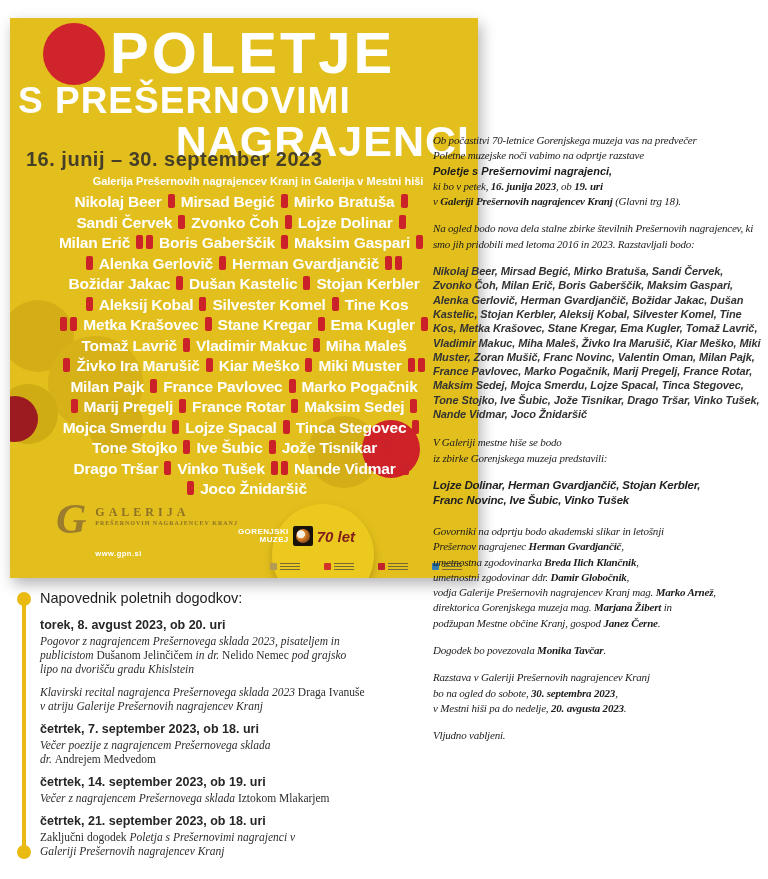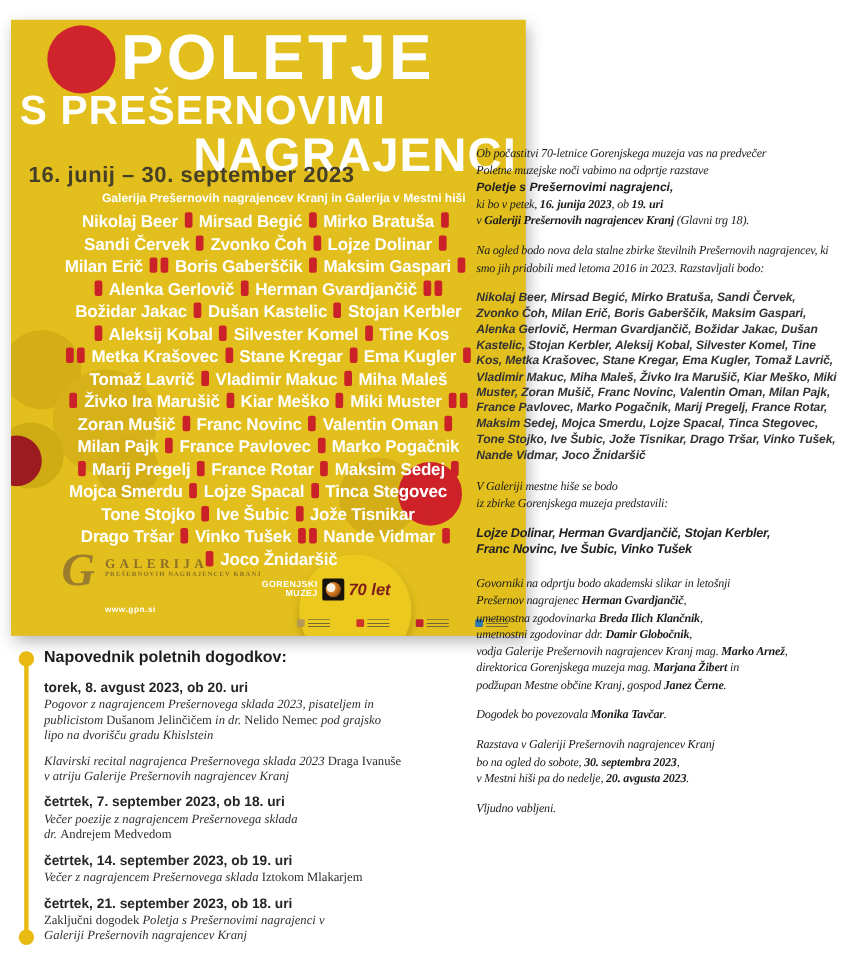--- a/index.html
+++ b/index.html
@@ -73,21 +73,21 @@
   .p-bold-sans{font-family:"Liberation Sans",sans-serif;font-weight:700;font-size:11.5px;
                line-height:15px;color:#222;margin-bottom:16px;}
   .p-italic{font-style:italic;}
 
   
   #timeline{position:absolute;left:17px;top:592px;width:14px;height:267px;}
   .tl-line{position:absolute;left:5px;top:7px;bottom:7px;width:4px;background:#e8ba12;border-radius:2px;}
   .tl-dot{position:absolute;left:0;width:14px;height:14px;border-radius:50%;background:#e8ba12;}
   .tl-dot.top{top:0;} .tl-dot.bottom{bottom:0;}
   #events{position:absolute;left:40px;top:590px;width:362px;}
-  .ev-head{font-size:14.5px;font-weight:700;color:#1d1d1d;margin-bottom:12px;}
+  .ev-head{font-size:14.5px;font-weight:400;color:#1d1d1d;margin-bottom:12px;}
   .ev-item{margin-bottom:9px;}
   .ev-date{font-size:12.5px;font-weight:700;color:#262626;line-height:15px;}
   .ev-desc{font-family:"Liberation Serif",serif;font-size:11.5px;line-height:14px;
            color:#2d2d2d;white-space:pre-line;margin-top:1px;}
 </style>
 </head>
 <body>
 
 <div id="poster">
   <div class="circ c-d1"></div>
@@ -110,21 +110,20 @@
   <div class="names">
       <div class="name-line"><span>Nikolaj Beer</span><span class="nbar"></span><span>Mirsad Begić</span><span class="nbar"></span><span>Mirko Bratuša</span><span class="nbar"></span></div>
       <div class="name-line"><span>Sandi Červek</span><span class="nbar"></span><span>Zvonko Čoh</span><span class="nbar"></span><span>Lojze Dolinar</span><span class="nbar"></span></div>
       <div class="name-line"><span>Milan Erič</span><span class="nbar"></span><span class="nbar"></span><span>Boris Gaberščik</span><span class="nbar"></span><span>Maksim Gaspari</span><span class="nbar"></span></div>
       <div class="name-line"><span class="nbar"></span><span>Alenka Gerlovič</span><span class="nbar"></span><span>Herman Gvardjančič</span><span class="nbar"></span><span class="nbar"></span></div>
       <div class="name-line"><span>Božidar Jakac</span><span class="nbar"></span><span>Dušan Kastelic</span><span class="nbar"></span><span>Stojan Kerbler</span></div>
       <div class="name-line"><span class="nbar"></span><span>Aleksij Kobal</span><span class="nbar"></span><span>Silvester Komel</span><span class="nbar"></span><span>Tine Kos</span></div>
       <div class="name-line"><span class="nbar"></span><span class="nbar"></span><span>Metka Krašovec</span><span class="nbar"></span><span>Stane Kregar</span><span class="nbar"></span><span>Ema Kugler</span><span class="nbar"></span></div>
       <div class="name-line"><span>Tomaž Lavrič</span><span class="nbar"></span><span>Vladimir Makuc</span><span class="nbar"></span><span>Miha Maleš</span></div>
       <div class="name-line"><span class="nbar"></span><span>Živko Ira Marušič</span><span class="nbar"></span><span>Kiar Meško</span><span class="nbar"></span><span>Miki Muster</span><span class="nbar"></span><span class="nbar"></span></div>
-      <div class="name-line"><span>Zoran Mušič</span><span class="nbar"></span><span>Franc Novinc</span><span class="nbar"></span><span>Valentin Oman</span><span class="nbar"></span></div>
       <div class="name-line"><span>Milan Pajk</span><span class="nbar"></span><span>France Pavlovec</span><span class="nbar"></span><span>Marko Pogačnik</span></div>
       <div class="name-line"><span class="nbar"></span><span>Marij Pregelj</span><span class="nbar"></span><span>France Rotar</span><span class="nbar"></span><span>Maksim Sedej</span><span class="nbar"></span></div>
       <div class="name-line"><span>Mojca Smerdu</span><span class="nbar"></span><span>Lojze Spacal</span><span class="nbar"></span><span>Tinca Stegovec</span><span class="nbar"></span></div>
       <div class="name-line"><span>Tone Stojko</span><span class="nbar"></span><span>Ive Šubic</span><span class="nbar"></span><span>Jože Tisnikar</span><span class="nbar"></span></div>
       <div class="name-line"><span>Drago Tršar</span><span class="nbar"></span><span>Vinko Tušek</span><span class="nbar"></span><span class="nbar"></span><span>Nande Vidmar</span><span class="nbar"></span></div>
       <div class="name-line"><span class="nbar"></span><span>Joco Žnidaršič</span></div>
     </div>
 
   <div class="gpn">
     <div class="gpn-m">G</div>

